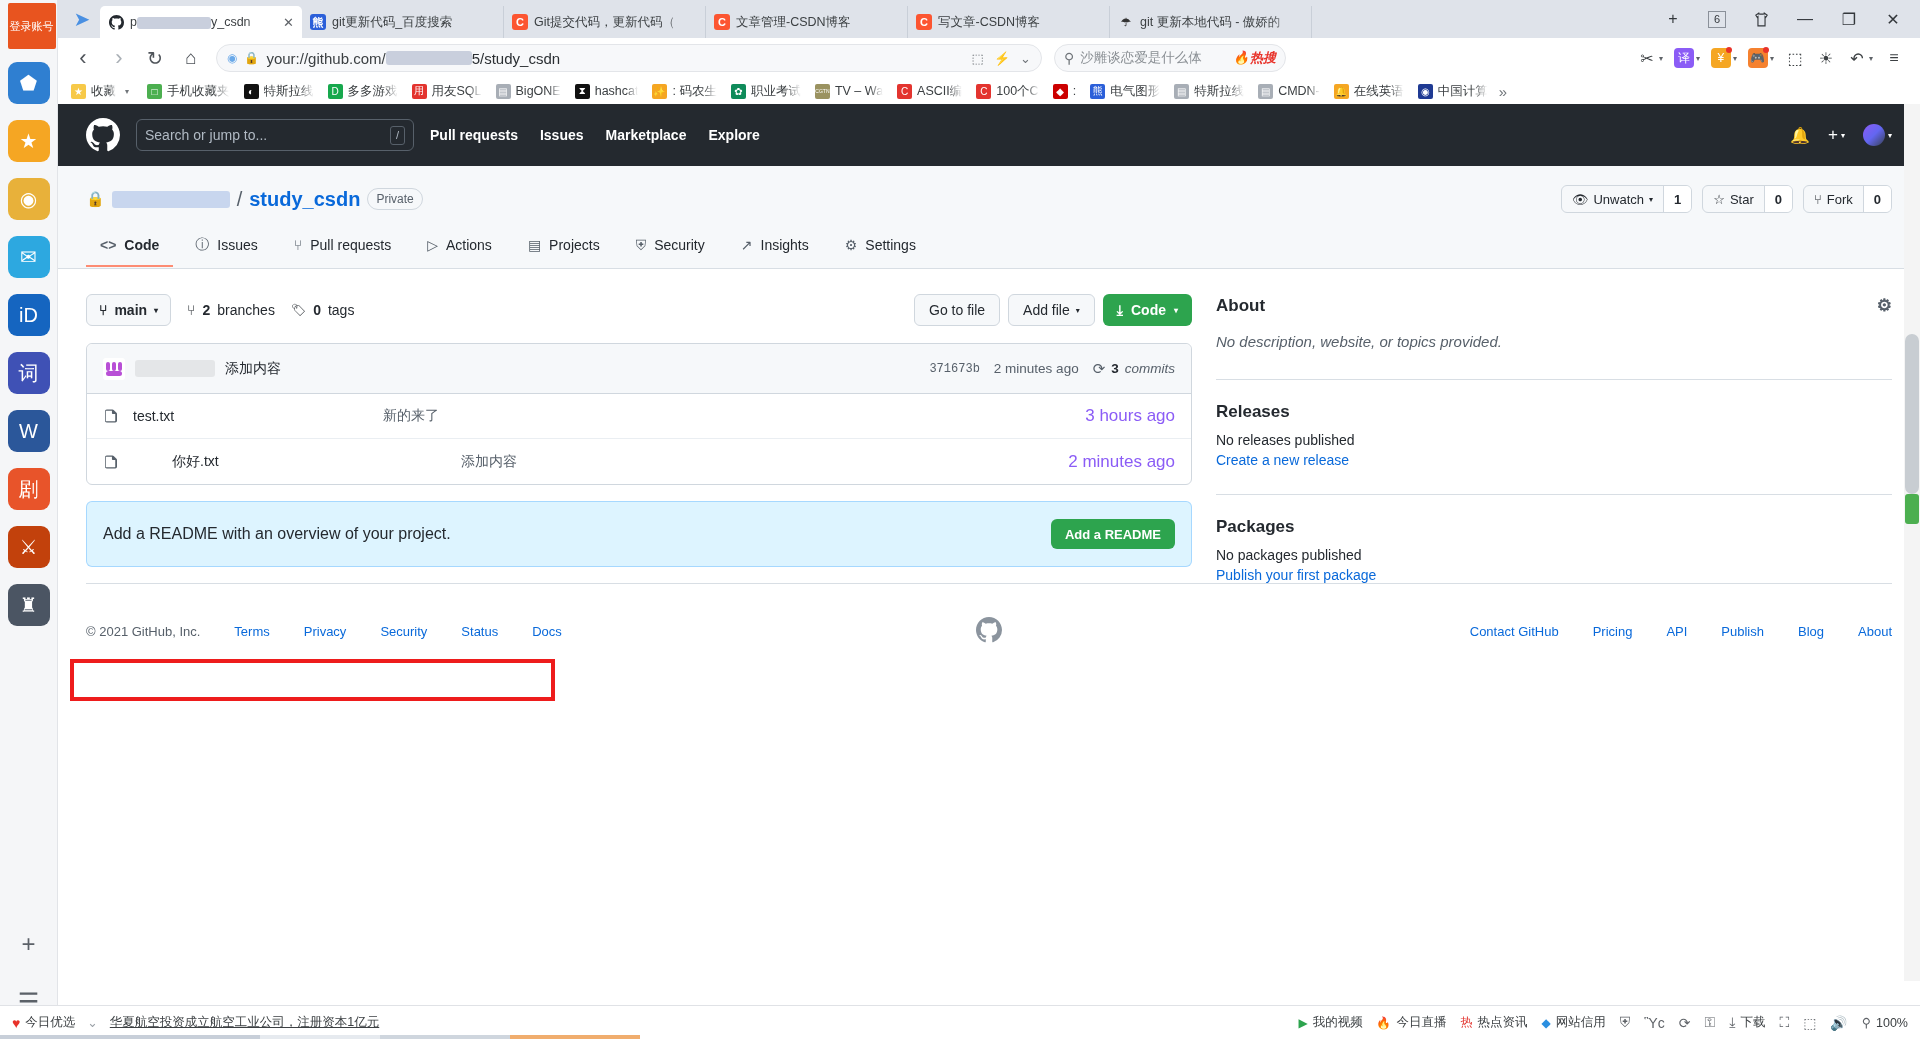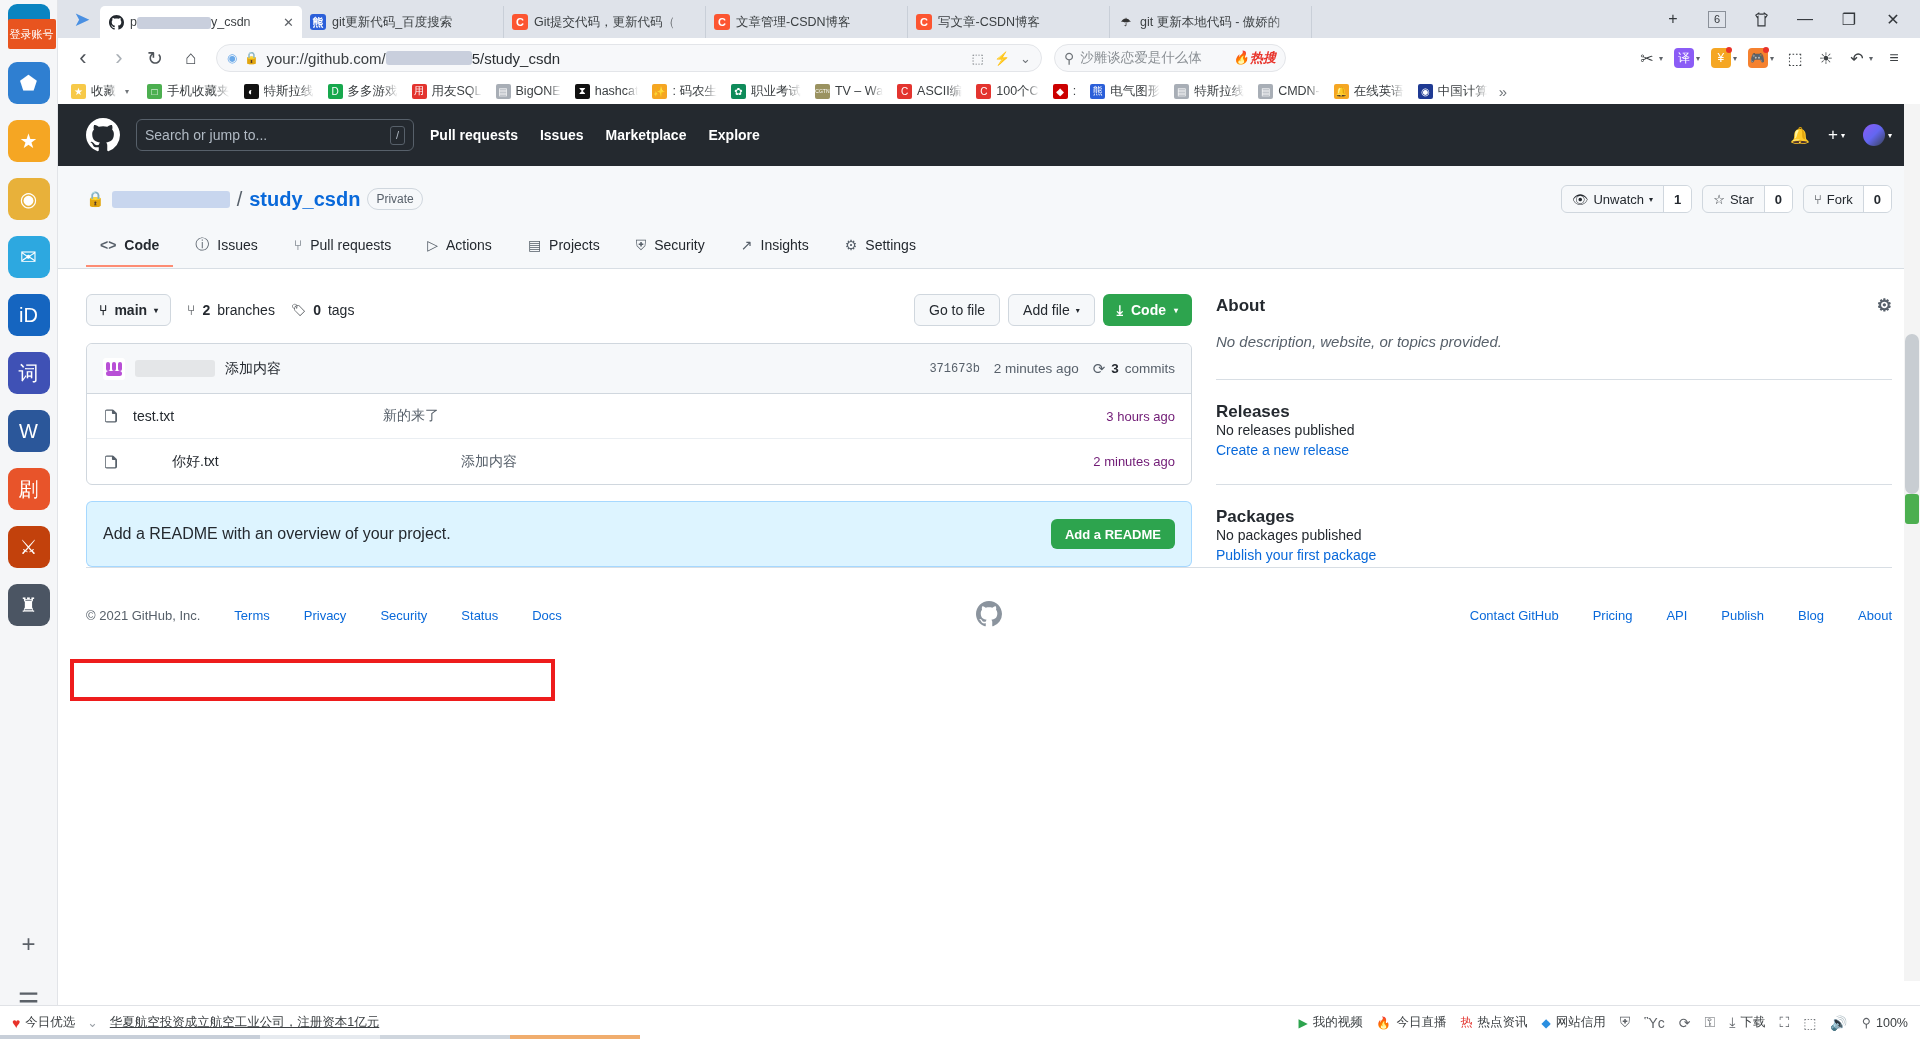--- a/index.html
+++ b/index.html
@@ -16,21 +16,21 @@
     display: flex; flex-direction: column; align-items: center;
     padding-top: 4px; z-index: 30;
   }
   .dock-icon {
     width: 42px; height: 42px; margin-bottom: 16px; border-radius: 9px;
     display: flex; align-items: center; justify-content: center;
     font-size: 20px; color: #fff; position: relative; flex: 0 0 auto;
   }
   .dock-badge {
     position: absolute; left: 0; bottom: -3px; font-size: 11px;
-    background: #e8541f; color: #fff; padding: 8px 2px; line-height: 14px;
+    background: #e8541f; color: #fff; padding: 16px 2px; line-height: 14px;
     white-space: nowrap; border-radius: 2px;
   }
   .dock-plain { color: #5b6168; background: transparent; font-size: 24px; }
 
   
   #browser { position: absolute; left: 58px; top: 0; width: 1862px; height: 1039px; background:#fff; }
 
   
   #tabstrip {
     position: relative; height: 38px; background: #dfe3ea;
@@ -171,37 +171,37 @@
   #commit-right { margin-left:auto; display:flex; align-items:center; gap: 14px; font-size:13.5px; color:#57606a; }
   #commit-sha { font-family:"Liberation Mono", monospace; font-size:12px; }
   #commits-count { display:flex; align-items:center; gap:6px; color:#24292f; }
   #commits-count b { font-weight:600; }
   .frow { display:flex; align-items:center; height: 45px; padding: 0 16px;
           border-bottom:1px solid #eaeef2; font-size:14px; color:#24292f; position:relative; }
   .frow:last-child { border-bottom: none; gap: 39px; }
   .frow .ficon { width: 16px; flex:0 0 16px; color:#57606a; display:flex; margin-right: 14px;}
   .frow .fname { width: 250px; flex: 0 0 250px; }
   .frow .fmsg { flex: 1 1 auto; color:#57606a; }
-  .frow .ftime { color:#701a75; font-size:13px;text-align:center; }
+  .frow .ftime { color:#8b5cf6; font-size:17px;text-align:center; }
   #highlight-box { position:absolute; left: 12px; top: 555px; width: 485px; height: 42px;
                    border: 4px solid #ee1c1c; pointer-events:none; z-index: 5; }
 
   
   #readme-box { margin-top: 16px; background:#ddf4ff; border:1px solid #54aeff66; border-radius:6px;
                 height: 66px; display:flex; align-items:center; padding: 0 16px; }
   #readme-text { font-size:16px; color:#24292f; }
   #readme-btn { margin-left:auto; background:#2da44e; color:#fff; font-size:13px; font-weight:600;
                 height:30px; padding:0 14px; border-radius:6px; display:flex; align-items:center; }
 
   
   #gh-side { flex: 1 1 auto; padding-top: 2px; }
   .side-h { display:flex; align-items:center; font-size:17px; font-weight:600; color:#24292f; }
   .side-h .gear { margin-left:auto; color:#57606a; }
   .side-p { font-size:15px; color:#57606a; font-style:italic; margin-top: 14px; line-height:1.55; }
-  .side-sub { font-size:14px; color:#24292f; }
+  .side-sub { font-size:14px; color:#24292f; margin-top: 10px; }
   .side-link { font-size:14px; color:#0969da; margin-top: 4px; display:block; }
   .side-div { height:1px; background:#d8dee4; margin: 26px 0 22px 0; }
 
   
   #gh-footer { margin: 0 28px; border-top:1px solid #d8dee4; height: 96px;
                display:flex; align-items:center; font-size:13px; color:#57606a; position:relative;}
   #gh-footer .fl { display:flex; align-items:center; gap: 34px; }
   #gh-footer a { color:#0969da; text-decoration:none; }
   #footer-mark { position:absolute; left:50%; transform:translateX(-50%); color:#8b949e; }
 
@@ -601,21 +601,21 @@
               </svg>
             </span>
             <span id="commit-author-redact"></span>
             <span id="commit-msg">添加内容</span>
             <span id="commit-right">
               <span id="commit-sha">371673b</span>
               <span>2 minutes ago</span>
               <span id="commits-count">
                 <span style="font-size:15px;color:#57606a;">⟳</span>
                 <b>3</b>
-                <span style="color:#57606a;">commits</span>
+                <span style="color:#57606a;font-style:italic;">commits</span>
               </span>
             </span>
           </div>
           <div id="file-rows">
               <div class="frow">
                 <span class="ficon">
                   <svg width="16" height="16" viewBox="0 0 16 16" fill="#57606a">
                     <path d="M3.75 1.5A1.75 1.75 0 0 0 2 3.25v9.5c0 .966.784 1.75 1.75 1.75h8.5A1.75 1.75 0 0 0 14 12.75V6.06a1.75 1.75 0 0 0-.513-1.237l-2.81-2.81A1.75 1.75 0 0 0 9.44 1.5H3.75Zm0 1.25h5.19v2.56c0 .414.336.75.75.75h2.56v6.69a.5.5 0 0 1-.5.5h-8.5a.5.5 0 0 1-.5-.5v-9.5a.5.5 0 0 1 .5-.5Z"></path>
                   </svg>
                 </span>

